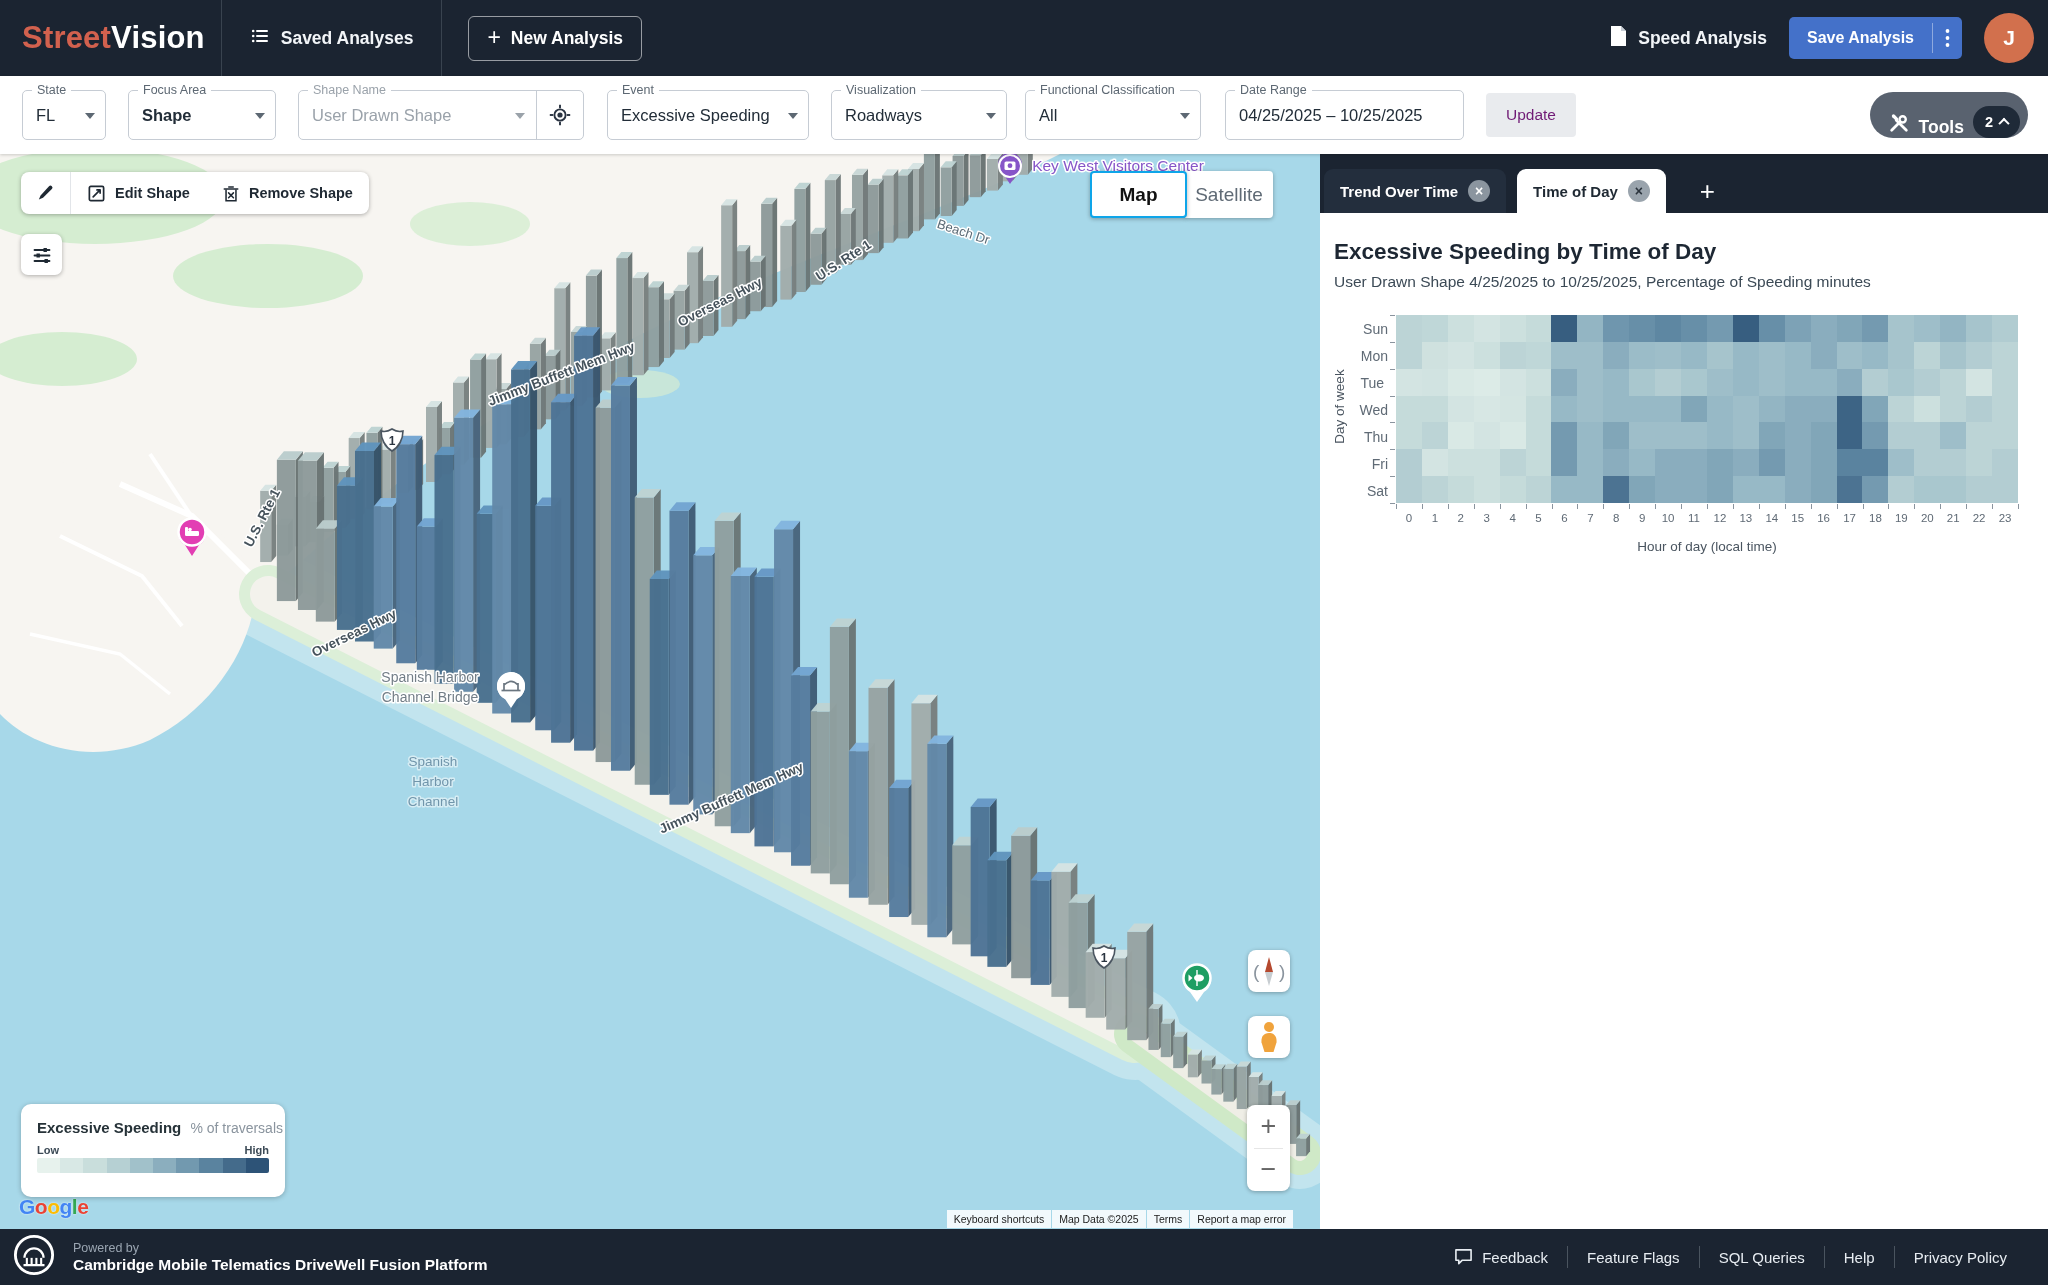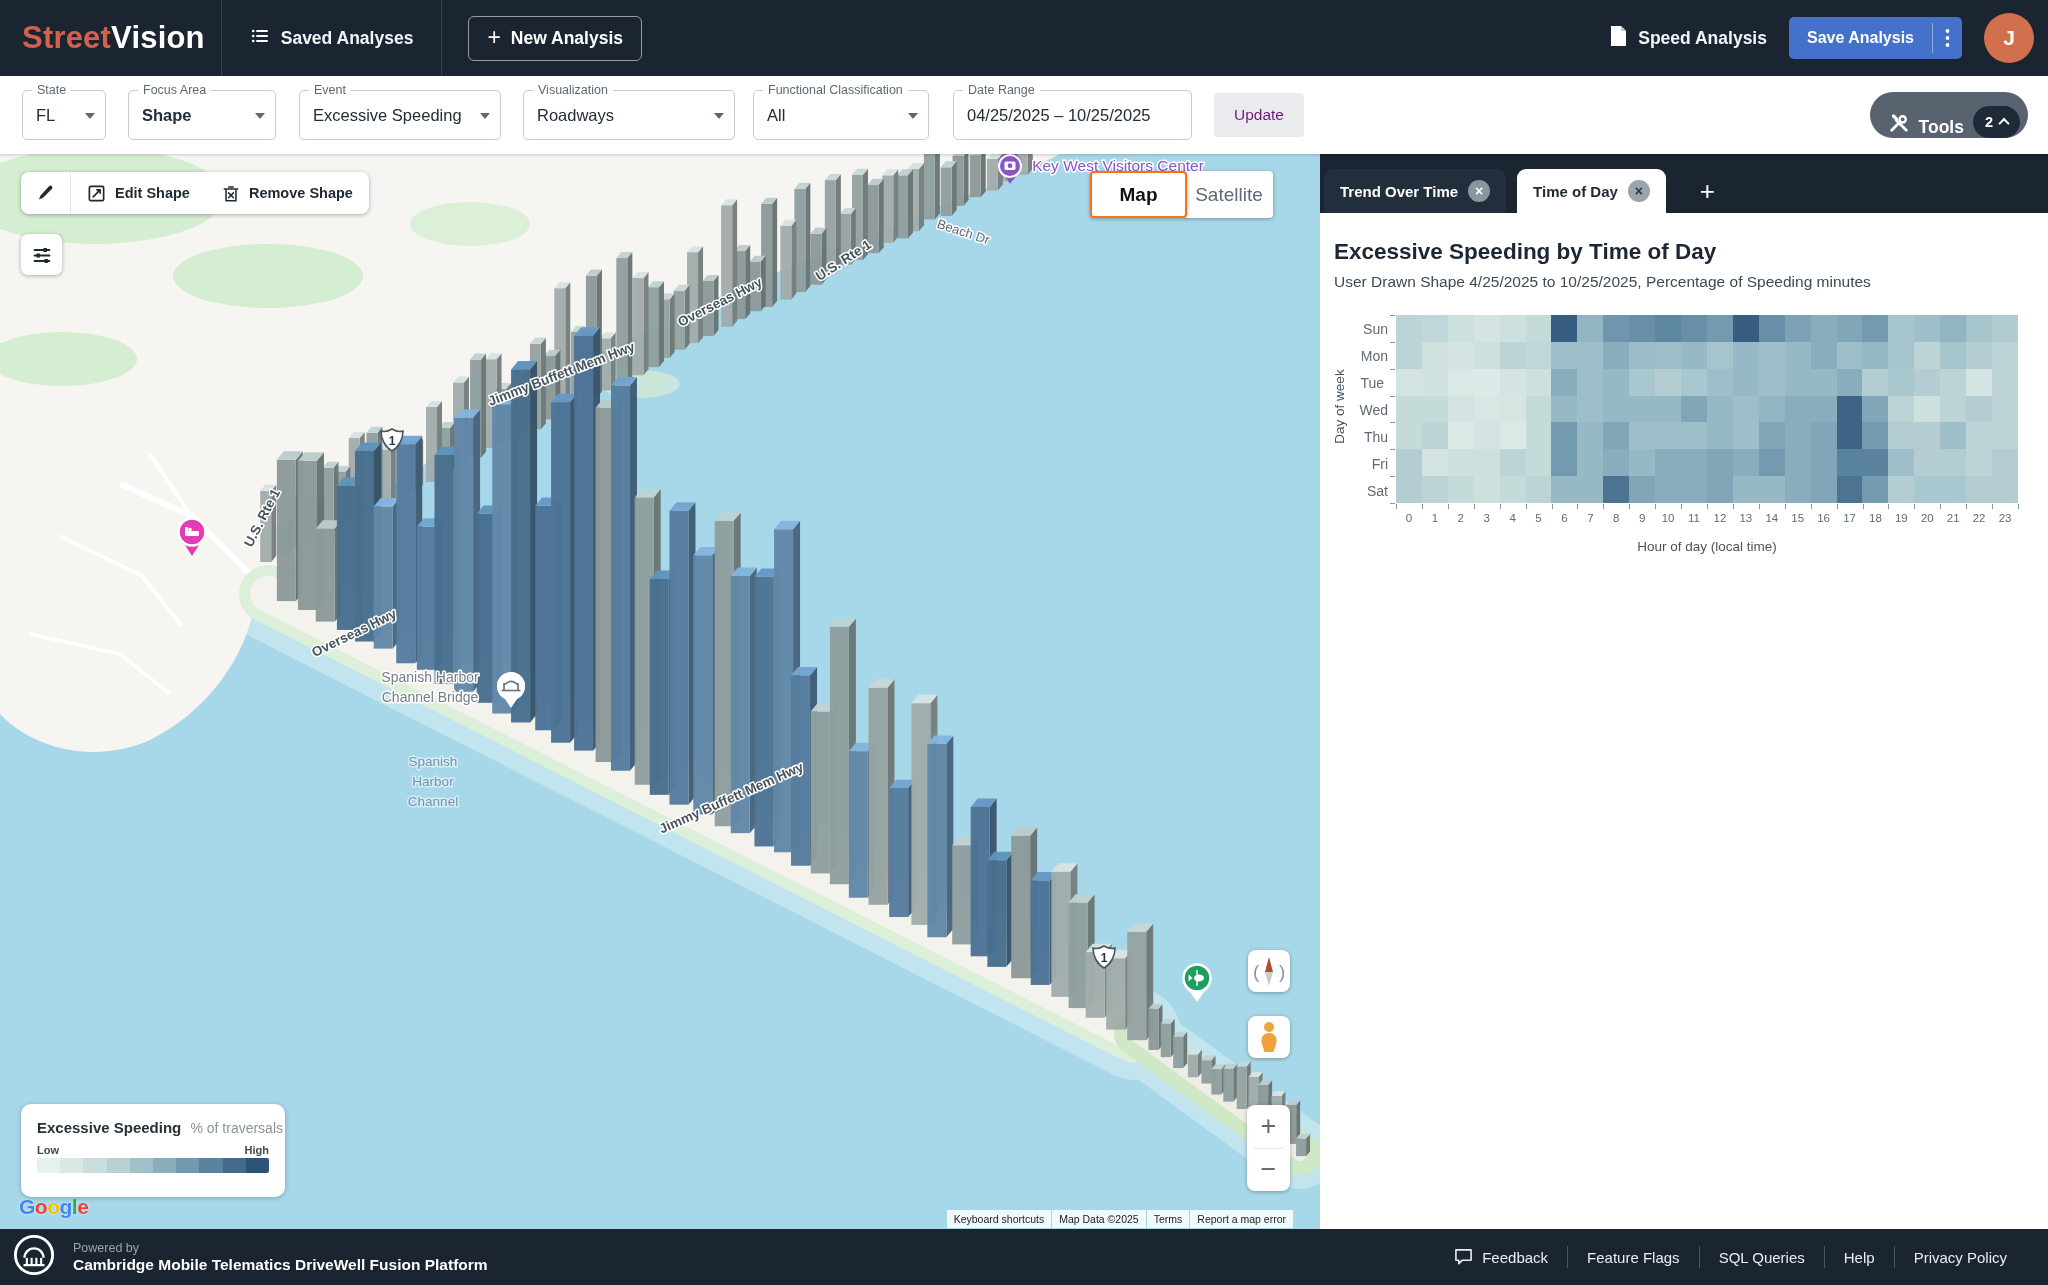--- a/index.html
+++ b/index.html
@@ -52,21 +52,21 @@
   .map svg text { font-family:"Liberation Sans", sans-serif; }
   .map-toolbar { position:absolute; left:21px; top:18px; height:42px; background:#fff; border-radius:8px;
                  box-shadow:0 1px 4px rgba(0,0,0,.3); display:flex; align-items:center; z-index:5; }
   .map-toolbar .cell { display:flex; align-items:center; gap:9px; padding:0 16px; height:42px; font-size:14.5px; font-weight:bold; color:#1f2933; cursor:pointer; }
   .map-toolbar .tsep { width:1px; height:42px; background:#e2e5e9; }
   .tune-btn { position:absolute; left:21px; top:80px; width:41px; height:41px; background:#fff; border-radius:7px;
               box-shadow:0 1px 4px rgba(0,0,0,.3); display:flex; align-items:center; justify-content:center; cursor:pointer; z-index:5; }
   .view-toggle { position:absolute; left:1090px; top:17px; display:flex; z-index:5; }
   .vt-btn { height:47px; display:flex; align-items:center; justify-content:center; background:#fff; font-size:19px; cursor:pointer;
             box-shadow:0 1px 4px rgba(0,0,0,.3); }
-  .vt-map { width:97px; border:2px solid #f97316; border-radius:4px; font-weight:bold; color:#111; z-index:2; }
+  .vt-map { width:97px; border:2px solid #0ea5e9; border-radius:4px; font-weight:bold; color:#111; z-index:2; }
   .vt-sat { width:88px; color:#5f6a75; border-radius:0 4px 4px 0; margin-left:-2px; }
   .compass { position:absolute; left:1248px; top:796px; width:42px; height:42px; background:#fff; border-radius:8px;
              box-shadow:0 1px 4px rgba(0,0,0,.3); cursor:pointer; z-index:5; }
   .pegman { position:absolute; left:1248px; top:862px; width:42px; height:42px; background:#fff; border-radius:8px;
             box-shadow:0 1px 4px rgba(0,0,0,.3); cursor:pointer; z-index:5; display:flex; align-items:center; justify-content:center; }
   .zoomctl { position:absolute; left:1247px; top:951px; width:43px; height:86px; background:#fff; border-radius:8px;
              box-shadow:0 1px 4px rgba(0,0,0,.3); z-index:5; display:flex; flex-direction:column; }
   .zoomctl .zbtn { flex:1; display:flex; align-items:center; justify-content:center; font-size:27px; color:#666; cursor:pointer; }
   .zoomctl .zsep { height:1px; background:#e6e6e6; margin:0 7px; }
 
@@ -183,26 +183,43 @@
     <div class="field" style="width:84px">
       <span class="flabel">State</span>
       <span class="fvalue">FL</span>
       <span class="caret"></span>
     </div>
     <div class="field" style="width:148px">
       <span class="flabel">Focus Area</span>
       <span class="fvalue" style="font-weight:bold">Shape</span>
       <span class="caret"></span>
     </div>
+    <div class="field group disabled" style="width:286px">
+      <span class="flabel">Shape Name</span>
+      <span class="fvalue" style="flex:1">User Drawn Shape</span>
+      <span class="caret" style="right:58px"></span>
+      <span class="locate">
+        <svg width="22" height="22" viewBox="0 0 22 22">
+            <g stroke="#2a3442" stroke-width="1.9" fill="none">
+              <circle cx="11" cy="11" r="5.6"></circle>
+              <line x1="11" y1="0.8" x2="11" y2="4.2"></line>
+              <line x1="11" y1="17.8" x2="11" y2="21.2"></line>
+              <line x1="0.8" y1="11" x2="4.2" y2="11"></line>
+              <line x1="17.8" y1="11" x2="21.2" y2="11"></line>
+            </g>
+            <circle cx="11" cy="11" r="2.6" fill="#2a3442"></circle>
+          </svg>
+      </span>
+    </div>
     <div class="field" style="width:202px;margin-left:23px">
       <span class="flabel">Event</span>
       <span class="fvalue">Excessive Speeding</span>
       <span class="caret"></span>
     </div>
-    <div class="field" style="width:212px">
+    <div class="field" style="width:176px">
       <span class="flabel">Visualization</span>
       <span class="fvalue">Roadways</span>
       <span class="caret"></span>
     </div>
     <div class="field" style="width:176px;margin-left:18px">
       <span class="flabel">Functional Classification</span>
       <span class="fvalue">All</span>
       <span class="caret"></span>
     </div>
     <div class="field" style="width:239px;margin-left:24px">

